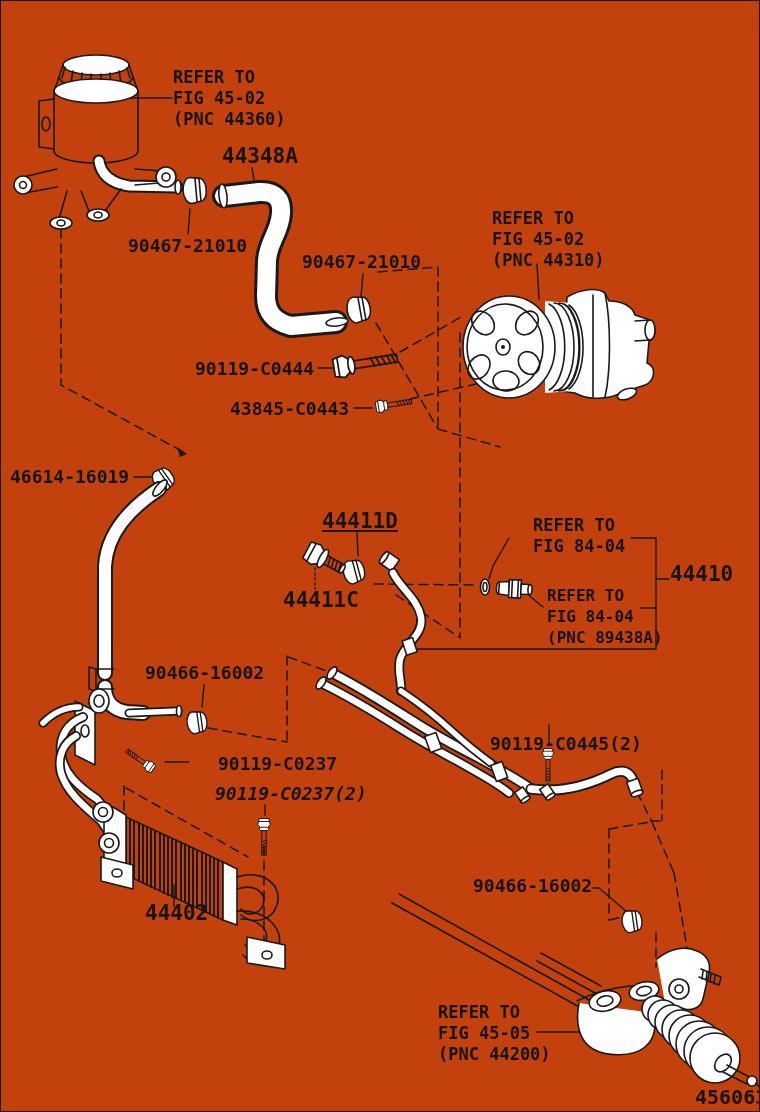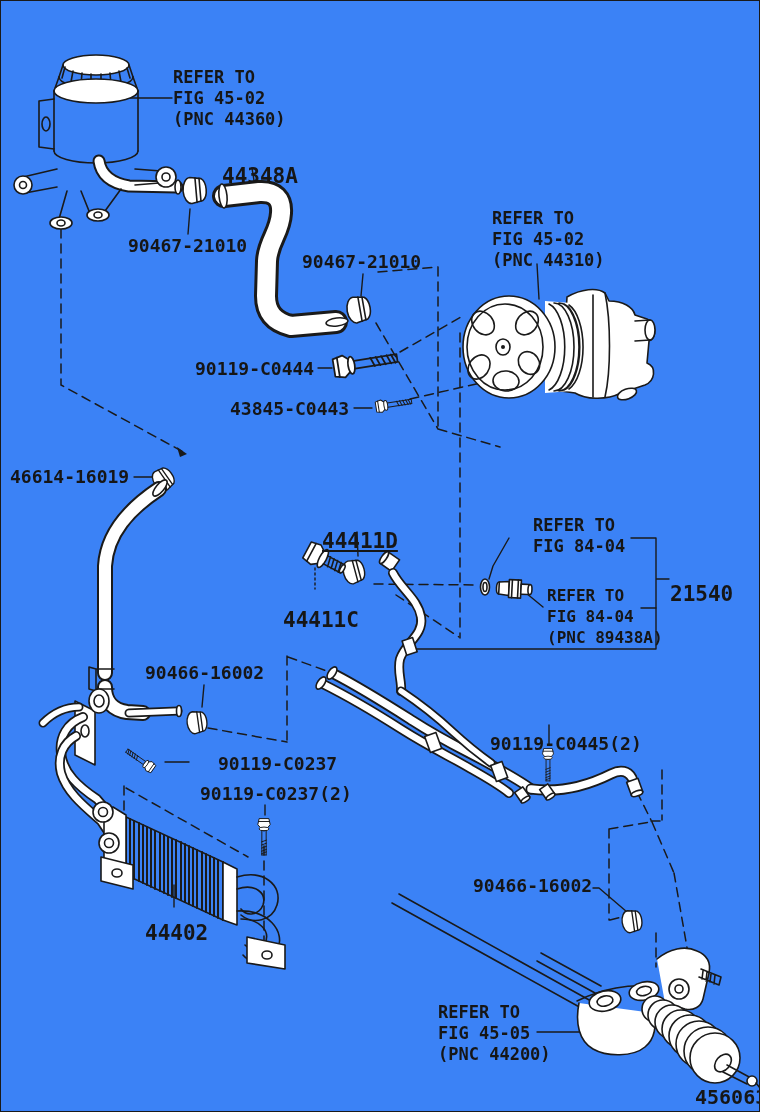--- a/index.html
+++ b/index.html
@@ -1,42 +1,42 @@
 <!DOCTYPE html>
 <html><head>
 <meta charset="utf-8">
 <style>
   html,body{margin:0;padding:0;background:#888;}
-  #page{position:relative;width:760px;height:1112px;background:#3b82f6;
+  #page{position:relative;width:760px;height:1112px;background:#c2410c;
         box-sizing:border-box;border:1px solid #1a1a1a;overflow:hidden;
         font-family:"DejaVu Sans Mono","Liberation Mono",monospace;}
   #art{position:absolute;left:0;top:0;}
   .lbl{position:absolute;font-weight:bold;color:#161616;white-space:pre-line;
        font-size:18px;line-height:21px;letter-spacing:0;}
-  .big{font-size:21px;line-height:23px;margin-top:20px;}
+  .big{font-size:21px;line-height:23px;}
   .note{font-size:17px;}
   .small-note{font-size:16px;}
   .code{font-size:20px;}
   
   #lbl-refer-reservoir{left:172px;top:66px;}
   #lbl-feed-hose{left:221px;top:144px;}
   #lbl-clamp-21010-a{left:127px;top:234px;}
   #lbl-clamp-21010-b{left:301px;top:250px;}
   #lbl-refer-pump{left:491px;top:207px;}
   #lbl-bolt-c0444{left:194px;top:357px;text-align:right;}
   #lbl-bolt-c0443{left:229px;top:397px;}
   #lbl-clamp-16019{left:9px;top:465px;}
   #lbl-clamp-44411d{left:321px;top:509px;text-decoration:underline;}
   #lbl-union-44411c{left:282px;top:588px;}
   #lbl-refer-8404-top{left:532px;top:514px;}
   #lbl-refer-8404-bot{left:546px;top:584px;}
   #lbl-tube-44410{left:669px;top:562px;}
   #lbl-clamp-16002-a{left:144px;top:661px;}
   #lbl-bolt-c0237{left:189px;top:752px;margin-left:28px;}
-  #lbl-bolt-c0237-2{left:199px;top:782px;}
+  #lbl-bolt-c0237-2{left:214px;top:782px;font-style:italic;}
   #lbl-bolt-c0445{left:489px;top:732px;}
   #lbl-cooler-44402{left:144px;top:901px;}
   #lbl-clamp-16002-b{left:472px;top:874px;}
   #lbl-refer-rack{left:437px;top:1001px;}
   #lbl-fig-code{left:694px;top:1086px;}
 </style>
 </head>
 <body>
 
 <div id="page">
@@ -298,21 +298,21 @@
 <div id="lbl-bolt-c0444" class="lbl">90119-C0444</div>
 <div id="lbl-bolt-c0443" class="lbl">43845-C0443</div>
 <div id="lbl-clamp-16019" class="lbl">46614-16019</div>
 <div id="lbl-clamp-44411d" class="lbl big">44411D</div>
 <div id="lbl-union-44411c" class="lbl big">44411C</div>
 <div id="lbl-refer-8404-top" class="lbl note">REFER TO
 FIG 84-04</div>
 <div id="lbl-refer-8404-bot" class="lbl small-note">REFER TO
 FIG 84-04
 (PNC 89438A)</div>
-<div id="lbl-tube-44410" class="lbl big">21540</div>
+<div id="lbl-tube-44410" class="lbl big">44410</div>
 <div id="lbl-clamp-16002-a" class="lbl">90466-16002</div>
 <div id="lbl-bolt-c0237" class="lbl">90119-C0237</div>
 <div id="lbl-bolt-c0237-2" class="lbl">90119-C0237(2)</div>
 <div id="lbl-bolt-c0445" class="lbl">90119-C0445(2)</div>
 <div id="lbl-cooler-44402" class="lbl big">44402</div>
 <div id="lbl-clamp-16002-b" class="lbl">90466-16002</div>
 <div id="lbl-refer-rack" class="lbl note">REFER TO
 FIG 45-05
 (PNC 44200)</div>
 <div id="lbl-fig-code" class="lbl code">456063A</div>

